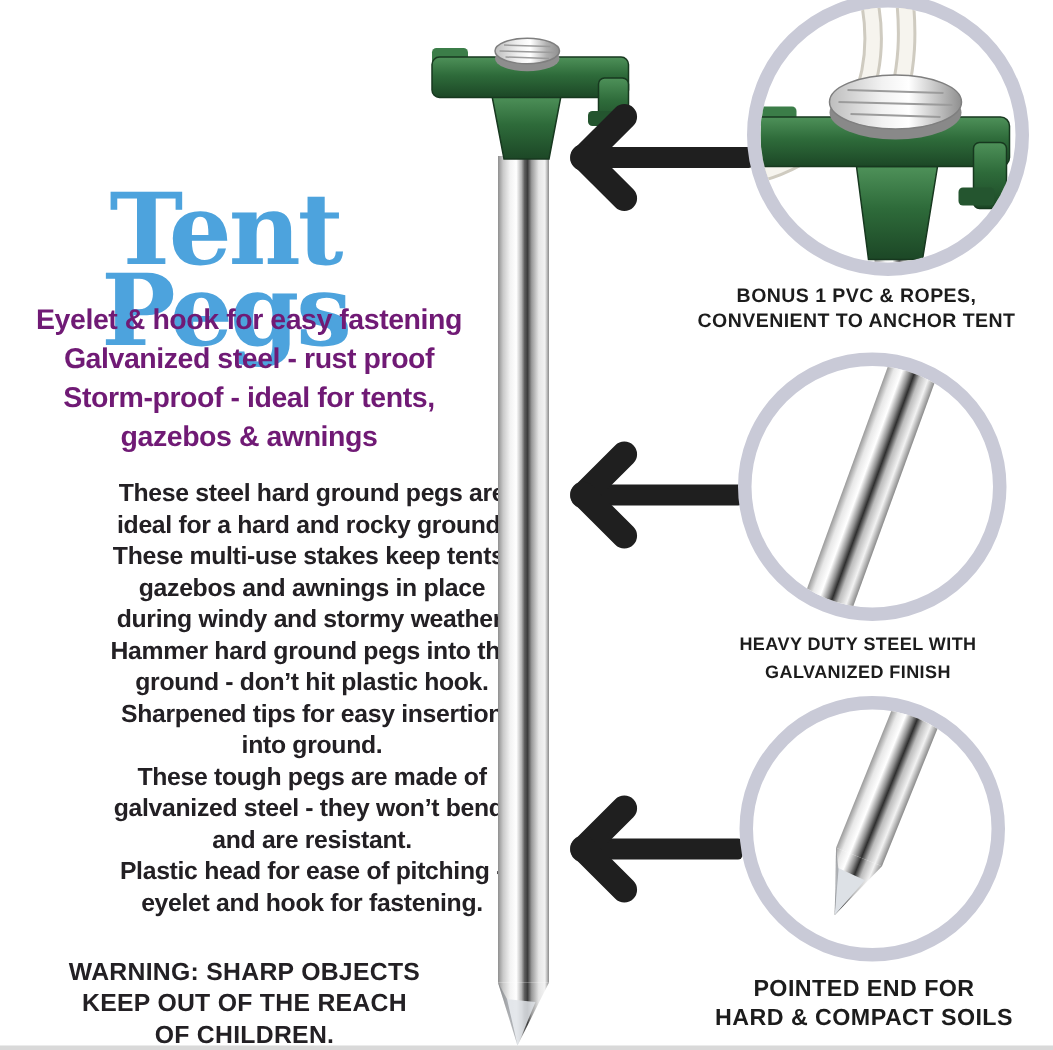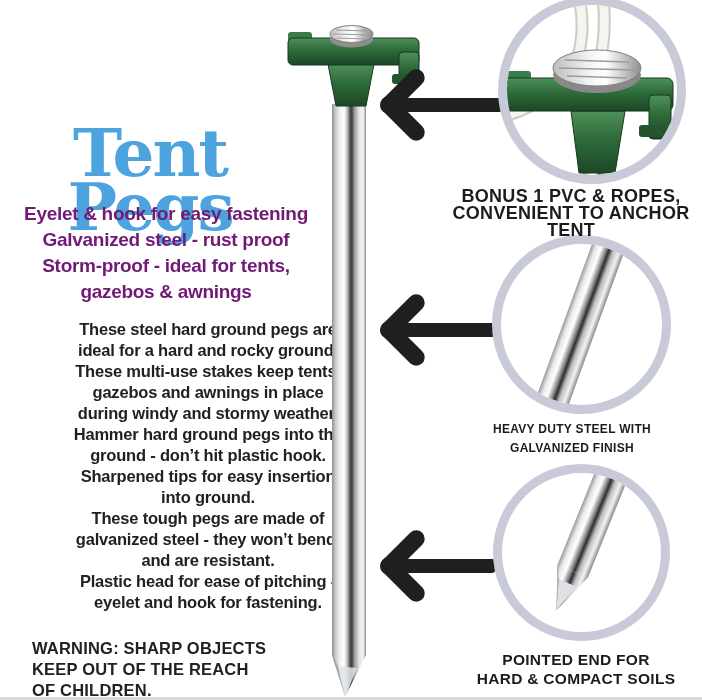--- a/index.html
+++ b/index.html
@@ -20,29 +20,29 @@
     left:0;top:201px;width:332px;text-align:center;
     font-weight:bold;font-size:19px;line-height:26px;letter-spacing:-0.3px;
     color:#701a75;white-space:pre-line;
   }
   .description{
     left:0;top:319px;width:336px;text-align:center;
     font-weight:bold;font-size:16.5px;line-height:21px;letter-spacing:-0.2px;
     color:#232024;white-space:pre-line;margin-left:40px;
   }
   .warning{
-    left:32px;top:638px;width:262px;
+    left:32px;top:638px;width:262px;text-align:center;
     font-weight:bold;font-size:16.5px;line-height:21px;letter-spacing:0.2px;
     color:#232024;white-space:pre-line;
   }
   
   .caption{
     text-align:center;font-weight:bold;color:#1c1c1c;white-space:pre-line;
   }
-  .caption.c1{left:441px;top:188px;width:260px;font-size:18px;line-height:17px;letter-spacing:0.3px;}
+  .caption.c1{left:441px;top:188px;width:260px;font-size:13px;line-height:17px;letter-spacing:0.3px;}
   .caption.c2{left:442px;top:420px;width:260px;font-size:12px;line-height:19px;letter-spacing:0.3px;}
   .caption.c3{left:446px;top:650px;width:260px;font-size:15.5px;line-height:19px;letter-spacing:0.3px;}
   
   .ring{
     border:9px solid #c9cad7;border-radius:50%;background:#fff;
     box-sizing:border-box;overflow:hidden;
   }
   .ring svg{position:absolute;left:0;top:0;}
   .ring1{left:498px;top:-4px;width:188px;height:188px;}
   .ring2{left:492px;top:235px;width:179px;height:179px;}

